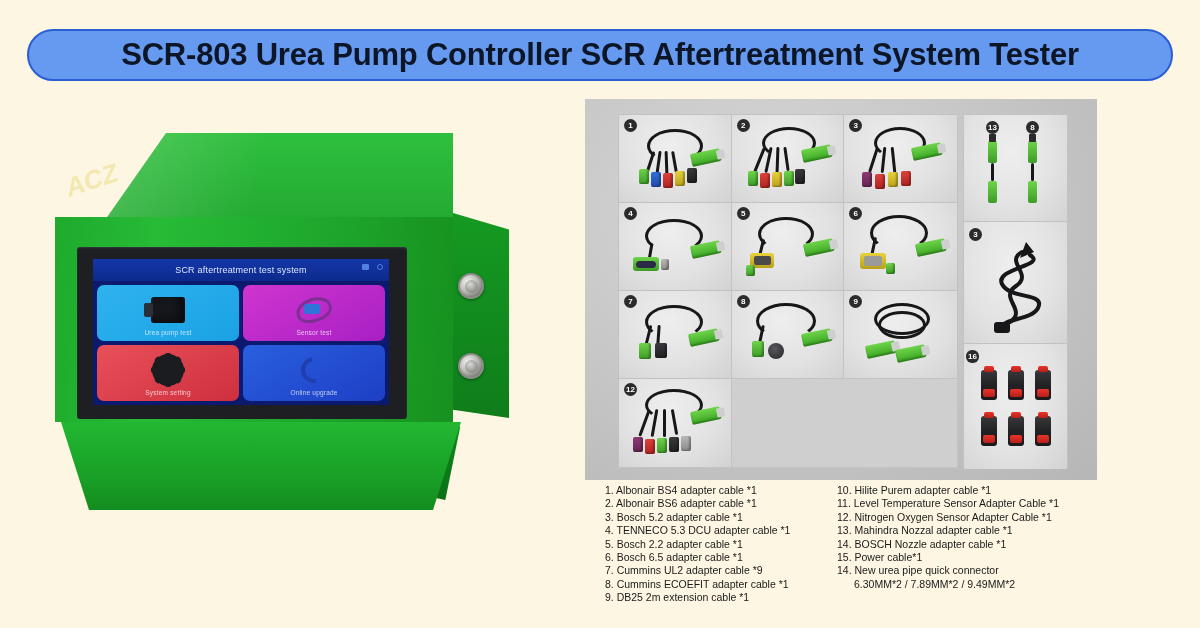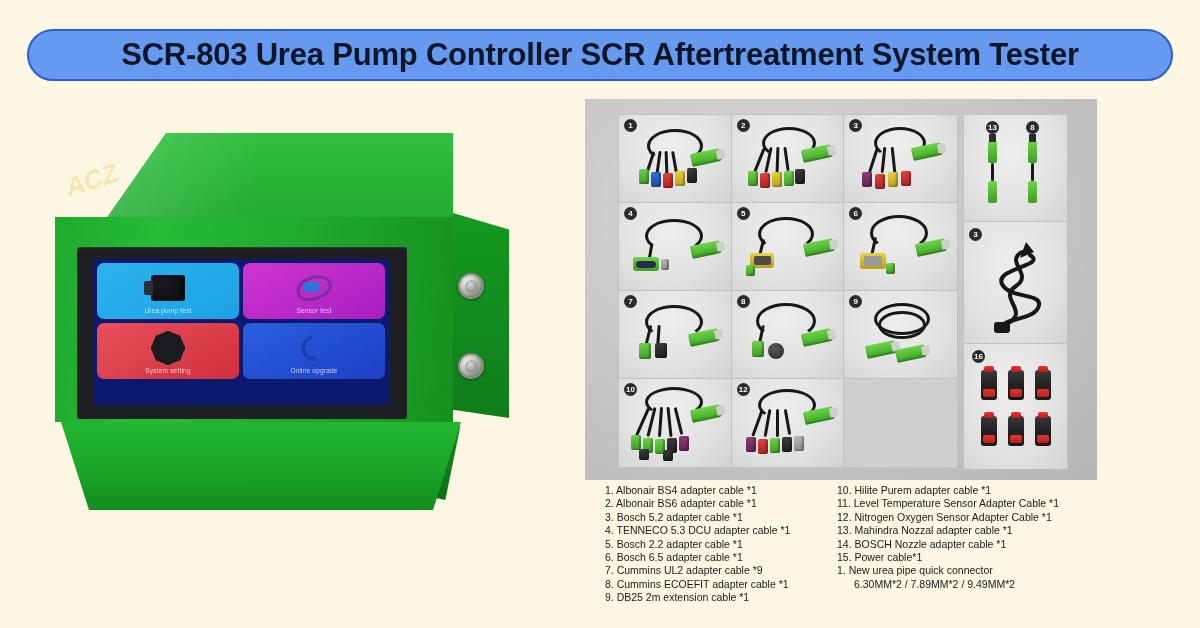--- a/index.html
+++ b/index.html
@@ -272,20 +272,31 @@
     <div class="dev-side"></div>
     <div class="dev-body"></div>
     <div class="dev-base-side"></div>
     <div class="dev-base"></div>
 
     <div class="knob knob-1"></div>
     <div class="knob knob-2"></div>
 
     <div class="dev-bezel">
       <div class="lcd">
+        <div class="lcd-titlebar">
+          <div class="lcd-title-text">SCR aftertreatment test system</div>
+          <div class="lcd-status">
+            <span class="lcd-chip">
+                <span class="sq"></span>
+              </span>
+            <span class="lcd-chip">
+                <span class="ci"></span>
+              </span>
+          </div>
+        </div>
         <div class="lcd-grid">
           <div class="tile t1">
             <div class="ico-pump"></div>
             <div class="tile-label">Urea pump test</div>
           </div>
           <div class="tile t2">
             <div class="ico-sensor">
               <div class="ring"></div>
                 <div class="disp"></div>
             </div>
@@ -424,39 +435,20 @@
       <div class="cell">
         <div class="badge">9</div>
         <div class="art">
           <div class="loop" style="left:30px; top:12px; width:56px; height:32px; border-bottom-color:#17171a; border-radius:50%;"></div>
           <div class="loop" style="left:34px; top:20px; width:48px; height:28px; border-bottom-color:#17171a; border-radius:50%;"></div>
           <div class="d25" style="left:22px; top:52px;"></div>
           <div class="d25" style="left:52px; top:56px;"></div>
         </div>
       </div>
 
-      <div class="cell">
-        <div class="badge">10</div>
-        <div class="art">
-          <div class="loop" style="left:26px; top:8px; width:58px; height:30px;"></div>
-          <div class="d25" style="left:72px; top:28px;"></div>
-          <div class="wire" style="left:22px; top:28px; width:3px; height:30px; transform:rotate(24deg);"></div>
-          <div class="wire" style="left:31px; top:28px; width:3px; height:30px; transform:rotate(14deg);"></div>
-          <div class="wire" style="left:40px; top:28px; width:3px; height:30px; transform:rotate(4deg);"></div>
-          <div class="wire" style="left:49px; top:28px; width:3px; height:30px; transform:rotate(-6deg);"></div>
-          <div class="wire" style="left:58px; top:28px; width:3px; height:28px; transform:rotate(-14deg);"></div>
-          <div class="plug" style="left:12px; top:56px;"></div>
-          <div class="plug" style="left:24px; top:59px;"></div>
-          <div class="plug" style="left:36px; top:60px;"></div>
-          <div class="plug k" style="left:48px; top:59px;"></div>
-          <div class="plug p" style="left:60px; top:57px;"></div>
-          <div class="plug k" style="left:20px; top:70px; height:11px;"></div>
-          <div class="plug k" style="left:44px; top:71px; height:11px;"></div>
-        </div>
-      </div>
 
 
       <div class="cell">
         <div class="badge">12</div>
         <div class="art">
           <div class="loop" style="left:26px; top:10px; width:58px; height:32px;"></div>
           <div class="d25" style="left:72px; top:30px;"></div>
           <div class="wire" style="left:24px; top:30px; width:3px; height:28px; transform:rotate(20deg);"></div>
           <div class="wire" style="left:34px; top:30px; width:3px; height:28px; transform:rotate(10deg);"></div>
           <div class="wire" style="left:44px; top:30px; width:3px; height:28px; transform:rotate(0deg);"></div>
@@ -496,21 +488,21 @@
           <svg width="105" height="122" viewBox="0 0 105 122">
             <path d="M62 20 L70 30 L56 36 Z" fill="#17171a"></path>
             <path d="M66 33 C 84 44, 30 46, 38 62 C 46 78, 82 70, 74 86 C 68 98, 40 96, 36 106" stroke="#17171a" stroke-width="4" fill="none" stroke-linecap="round"></path>
             <path d="M58 30 C 40 40, 70 52, 52 64 C 34 76, 64 88, 46 100" stroke="#17171a" stroke-width="4" fill="none" stroke-linecap="round"></path>
             <rect x="30" y="100" width="16" height="11" rx="3" fill="#17171a"></rect>
           </svg>
         </div>
       </div>
 
       <div class="cell-r">
-        <div class="badge-c" style="left:8px; top:6px;">16</div>
+        <div class="badge-c" style="left:2px; top:6px;border-radius:6px;">16</div>
         <div class="art">
           <div class="qc" style="left:17px; top:26px;">
               <div class="cap"></div>
               <div class="red"></div>
             </div>
           <div class="qc" style="left:44px; top:26px;">
               <div class="cap"></div>
               <div class="red"></div>
             </div>
           <div class="qc" style="left:71px; top:26px;">
@@ -547,18 +539,18 @@
       <div class="li">8. Cummins ECOEFIT adapter cable *1</div>
       <div class="li">9. DB25 2m extension cable *1</div>
     </div>
     <div class="list-col right">
       <div class="li">10. Hilite Purem adapter cable *1</div>
       <div class="li">11. Level Temperature Sensor Adapter Cable *1</div>
       <div class="li">12. Nitrogen Oxygen Sensor Adapter Cable *1</div>
       <div class="li">13. Mahindra Nozzal adapter cable *1</div>
       <div class="li">14. BOSCH Nozzle adapter cable *1</div>
       <div class="li">15. Power cable*1</div>
-      <div class="li">1. New urea pipe quick connector</div>
+      <div class="li">14. New urea pipe quick connector</div>
       <div class="li sub">6.30MM*2 / 7.89MM*2 / 9.49MM*2</div>
     </div>
   </div>
 
 </div>
 
 </body></html>

